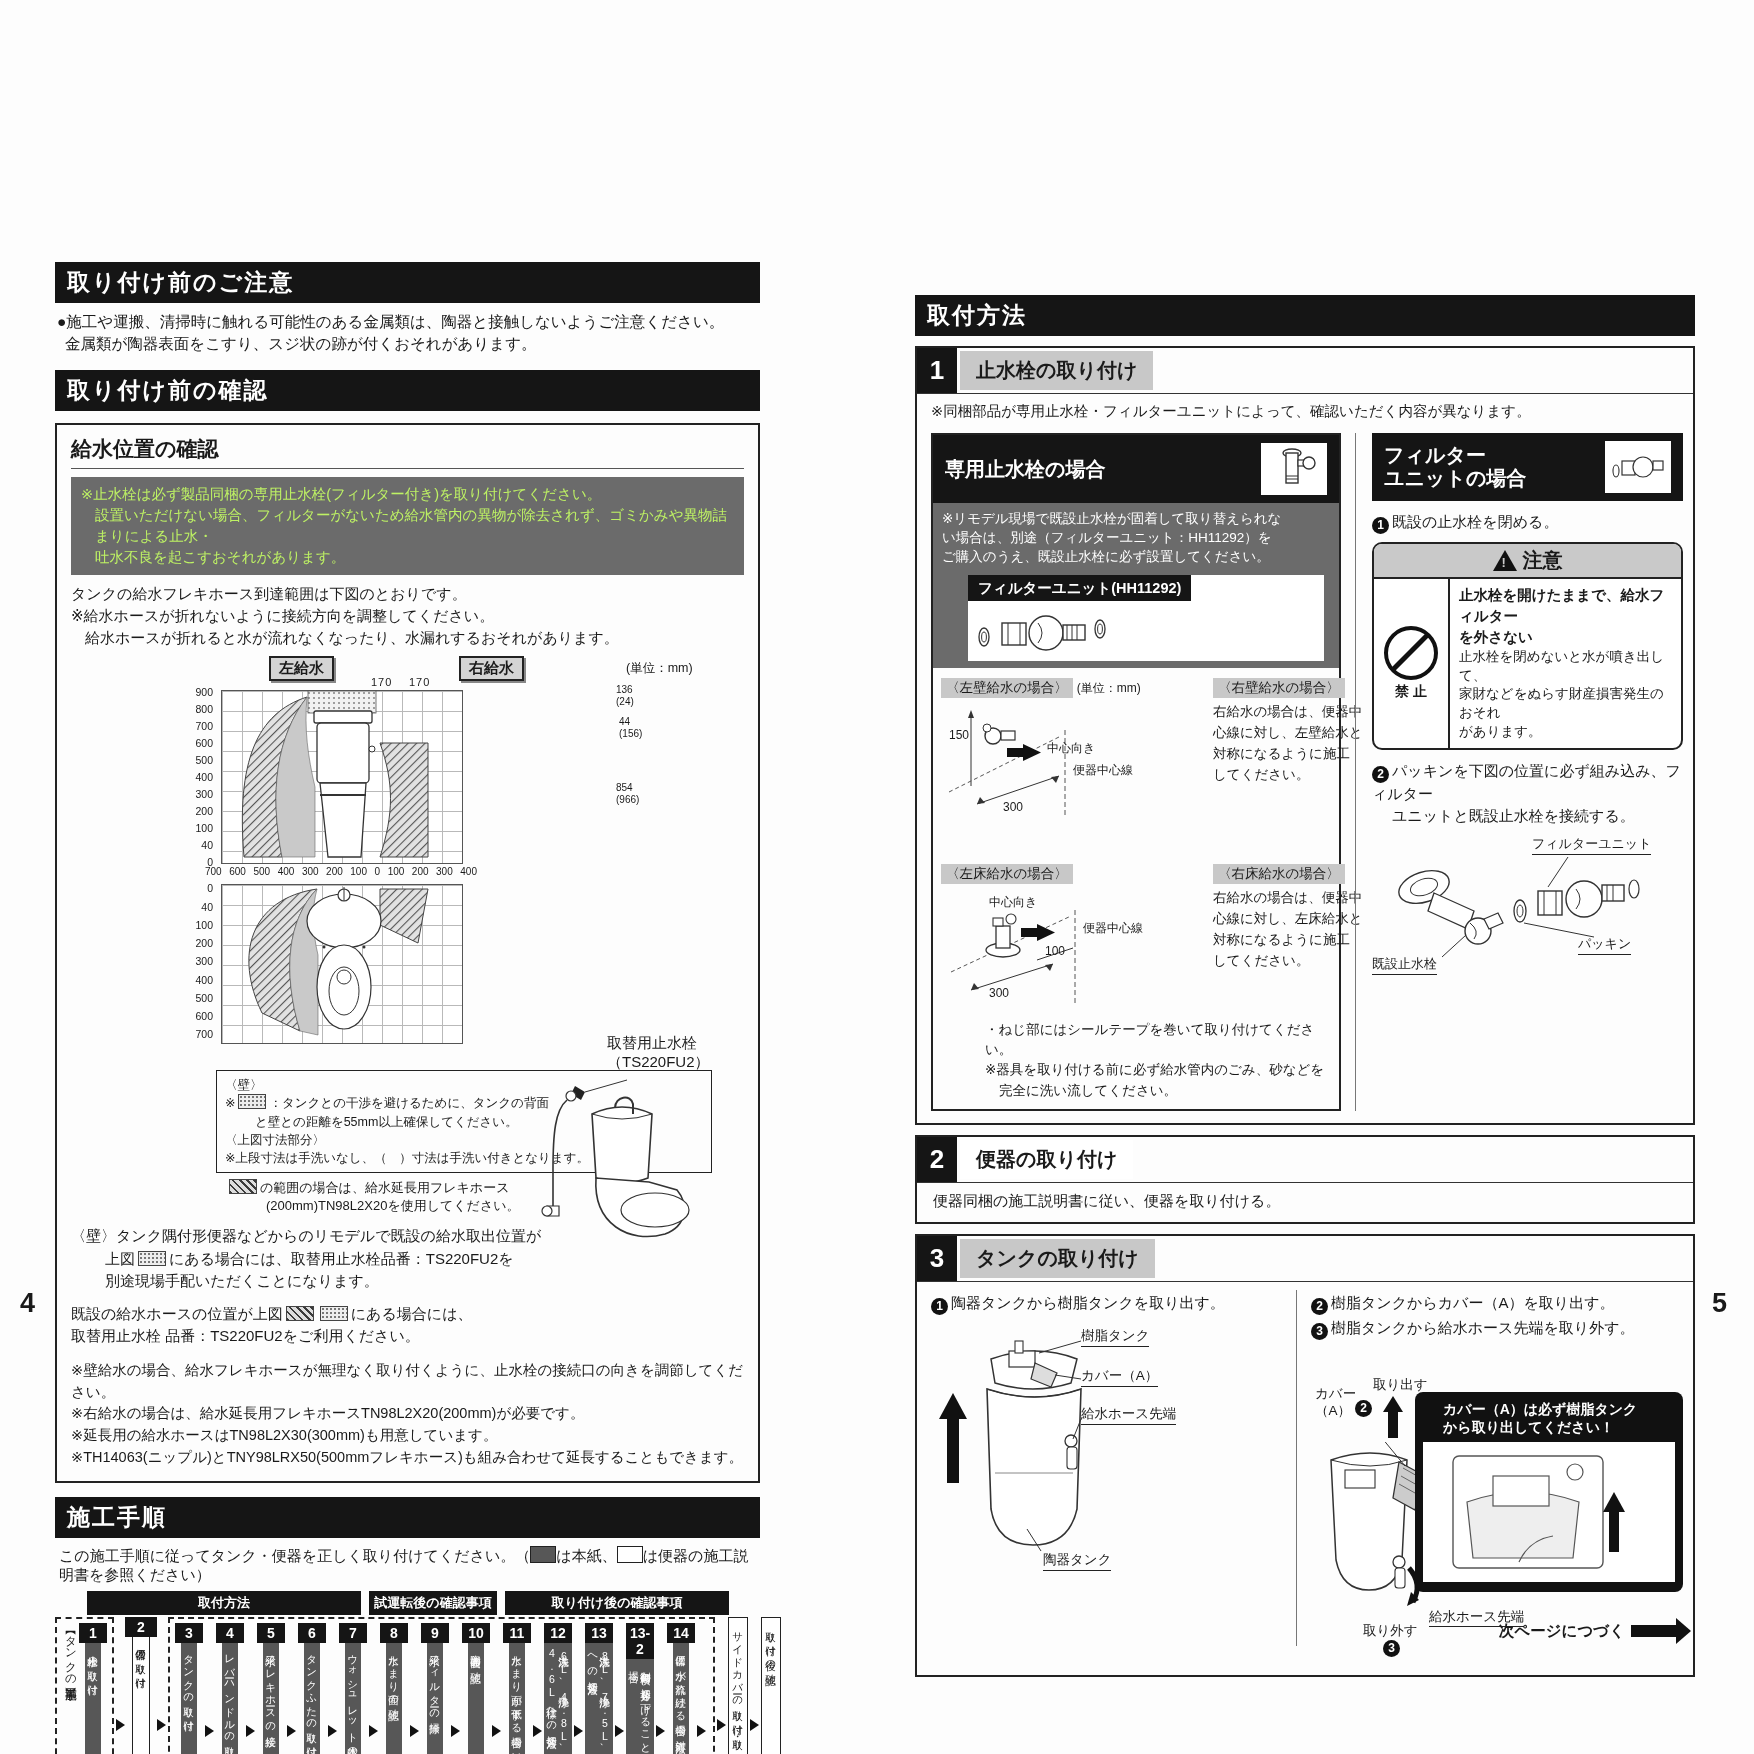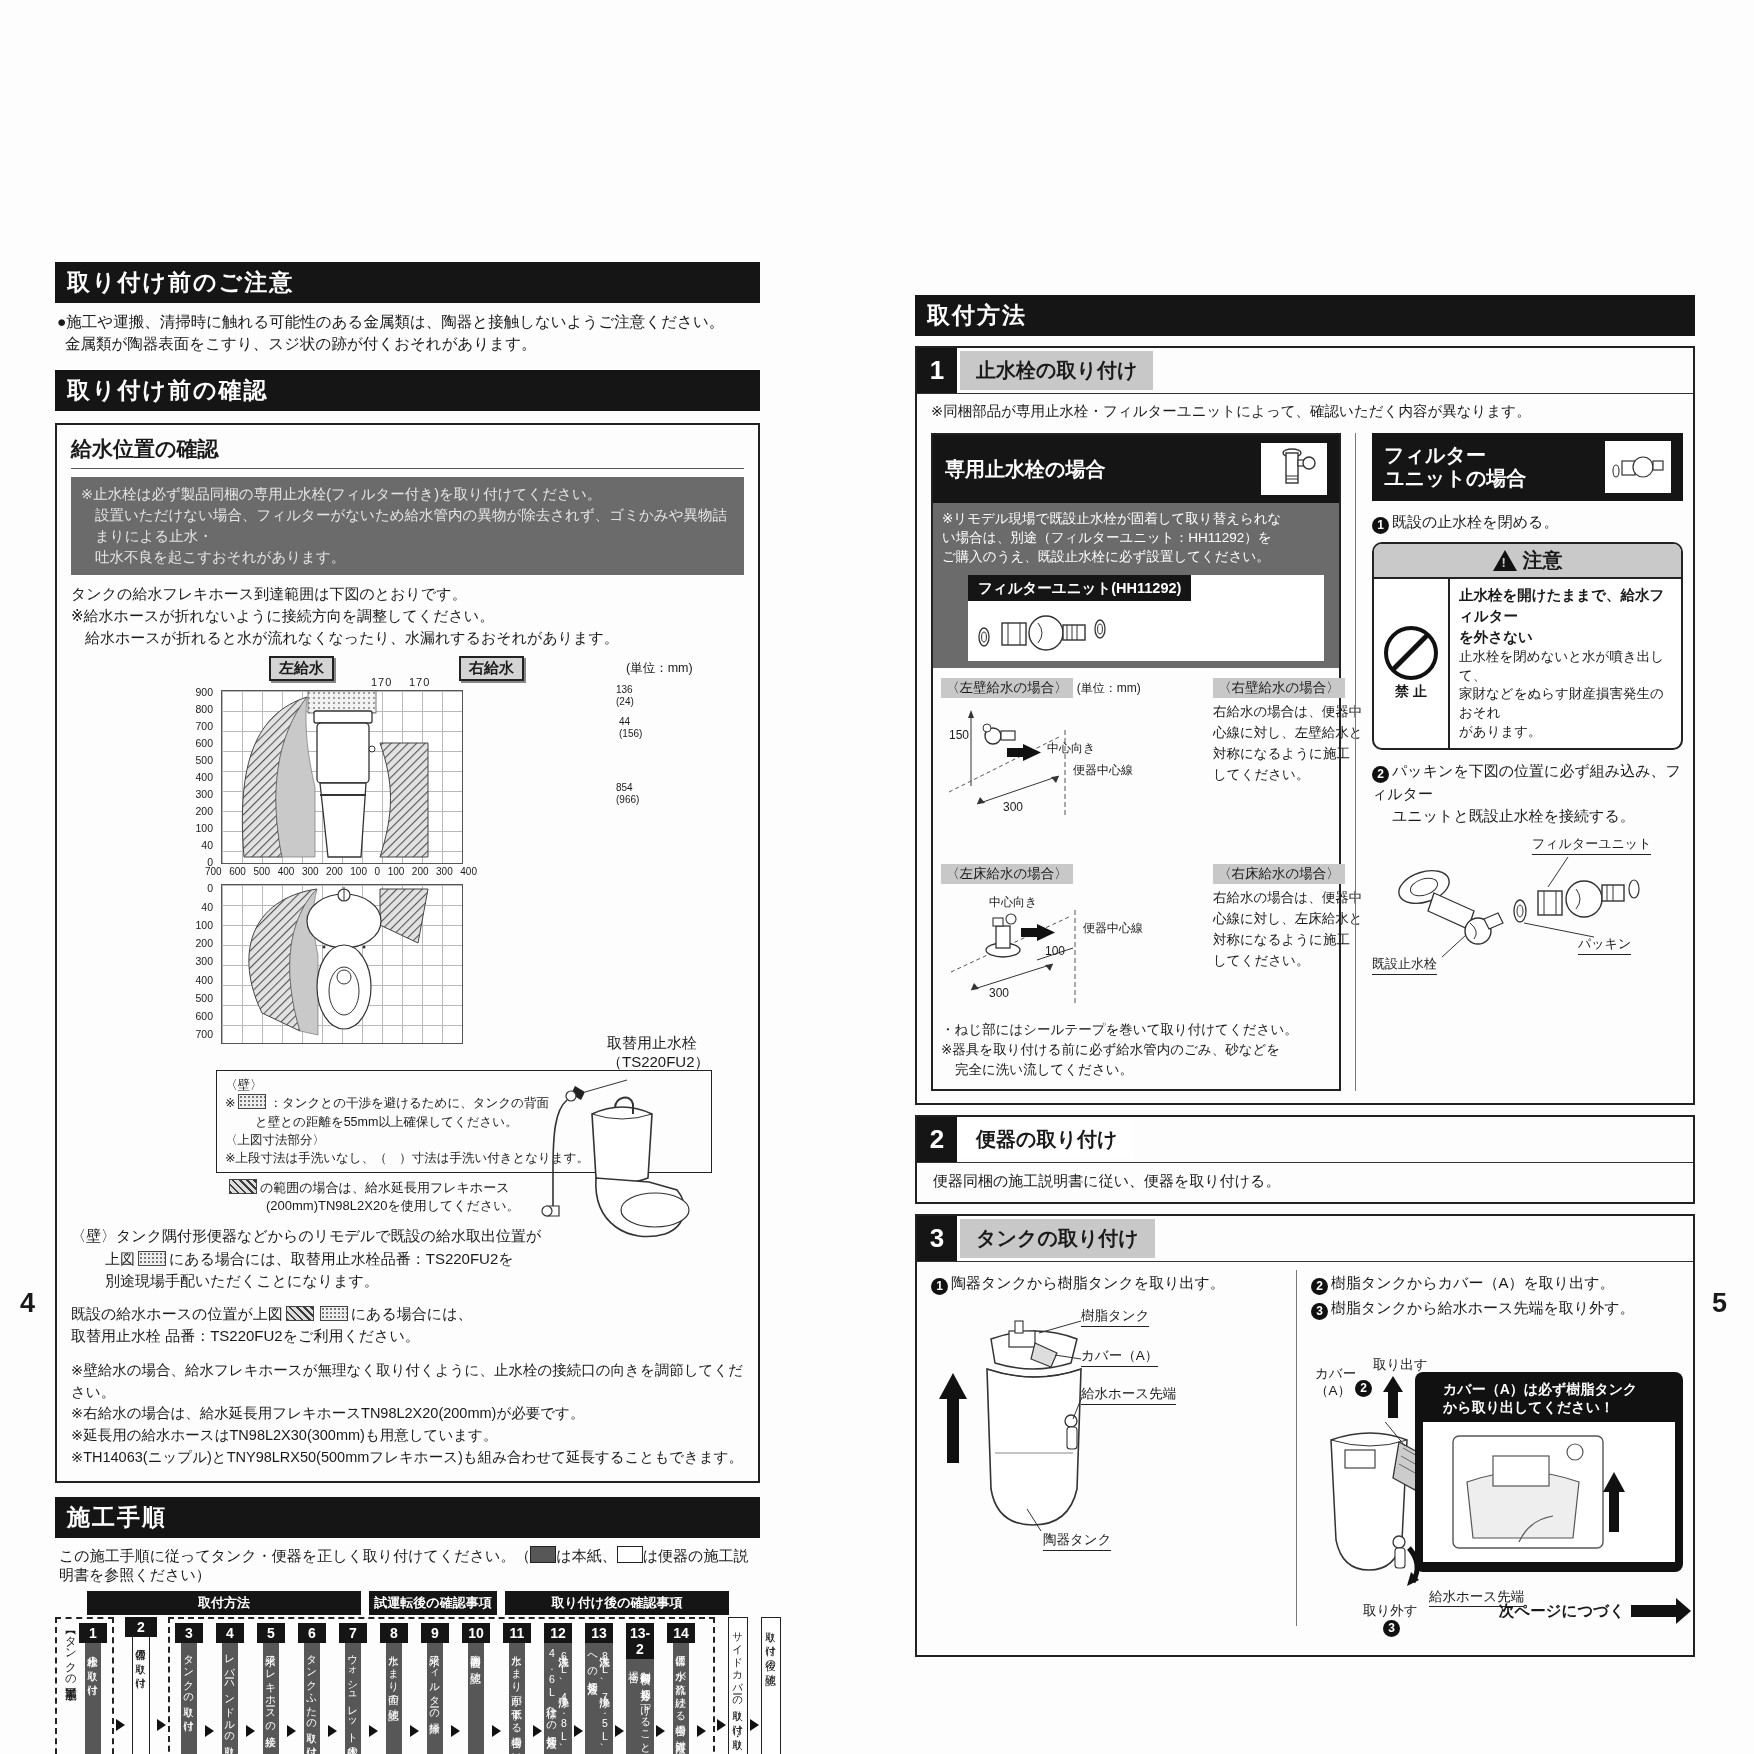--- a/index.html
+++ b/index.html
@@ -18,21 +18,21 @@
   .hdrbar{background:#151515;color:#fff;font-weight:bold;font-size:23px;
     padding:5px 12px;letter-spacing:2px;}
   .numsq{background:#151515;color:#fff;font-weight:bold;display:inline-block;text-align:center;}
   .titlestrip{background:#c8c8c8;font-weight:bold;display:inline-block;}
 
   
   .noticeTxt{font-size:15.5px;line-height:1.45;margin:8px 2px 14px 2px;}
   .noticeTxt .ind{margin-left:8px;display:block;}
   .bigbox{border:2px solid #222;margin-top:12px;padding:10px 14px 12px 14px;position:relative;}
   .subhead{font-size:21px;font-weight:bold;padding-bottom:5px;border-bottom:1.5px solid #555;margin-bottom:8px;}
-  .grayinfo{background:#6b6b6b;color:#e5e5e5;font-size:14.5px;line-height:1.45;padding:7px 10px;margin-bottom:8px;}
+  .grayinfo{background:#6b6b6b;color:#bef264;font-size:14.5px;line-height:1.45;padding:7px 10px;margin-bottom:8px;}
   .grayinfo .ind{margin-left:14px;display:block;}
   .introTxt{font-size:15px;line-height:1.45;}
   .introTxt .ind{margin-left:14px;display:block;}
 
   .chartArea{position:relative;height:408px;margin-top:6px;font-size:11px;}
   .supplyTag{position:absolute;border:2px solid #222;background:#d4d4d4;font-weight:bold;
     font-size:15px;padding:1px 8px;box-shadow:2px 2px 0 #888;}
   .unitLbl{position:absolute;font-size:12.5px;}
   .grid{position:absolute;border:1px solid #555;
     background-image:linear-gradient(to right,#b9b9b9 1px,transparent 1px),
@@ -96,21 +96,21 @@
   .imgbox{background:#fff;width:66px;height:52px;flex:none;display:flex;align-items:center;justify-content:center;}
   .grayinfo2{background:#6b6b6b;color:#fff;font-size:13.5px;line-height:1.4;padding:7px 9px;}
   .filterwhite{background:#fff;margin:8px 6px 0 26px;padding:0 0 4px 0;}
   .filterlbl{background:#151515;color:#fff;font-size:14.5px;font-weight:bold;padding:3px 10px;display:inline-block;}
   .diaggrid{display:grid;grid-template-columns:236px 1fr;padding:10px 8px 4px 8px;column-gap:6px;row-gap:10px;gap:36px;}
   .dtitle{background:#c8c8c8;display:inline-block;font-size:13.5px;padding:1px 5px;}
   .dunit{font-size:12px;margin-left:4px;}
   .minidiag{position:relative;height:128px;margin-top:2px;font-size:12px;}
   .minidiag .lab{position:absolute;font-size:12px;}
   .sidetext{font-size:13.5px;line-height:1.55;margin-top:4px;width:150px;}
-  .bullets{font-size:13.5px;line-height:1.5;padding:2px 8px 8px 8px;}
+  .bullets{font-size:13.5px;line-height:1.5;padding:2px 8px 8px 8px;margin-left:44px;}
   .bullets .ind{margin-left:14px;display:block;}
 
   .numc{display:inline-block;width:17px;height:17px;border-radius:50%;background:#111;color:#fff;
     text-align:center;line-height:17px;font-size:12px;font-weight:bold;vertical-align:-2px;margin-right:3px;flex:none;}
   .stepline{font-size:15px;margin:10px 0 8px 0;line-height:1.45;}
 
   .cautionbox{border:2px solid #222;border-radius:10px;overflow:hidden;margin:6px 0 10px 0;background:#fff;}
   .cauttitle{background:#c9c9c9;border-bottom:2px solid #222;text-align:center;font-size:20px;
     font-weight:bold;padding:3px 0;display:flex;align-items:center;justify-content:center;gap:6px;}
   .warntri{width:0;height:0;border-left:12px solid transparent;border-right:12px solid transparent;

